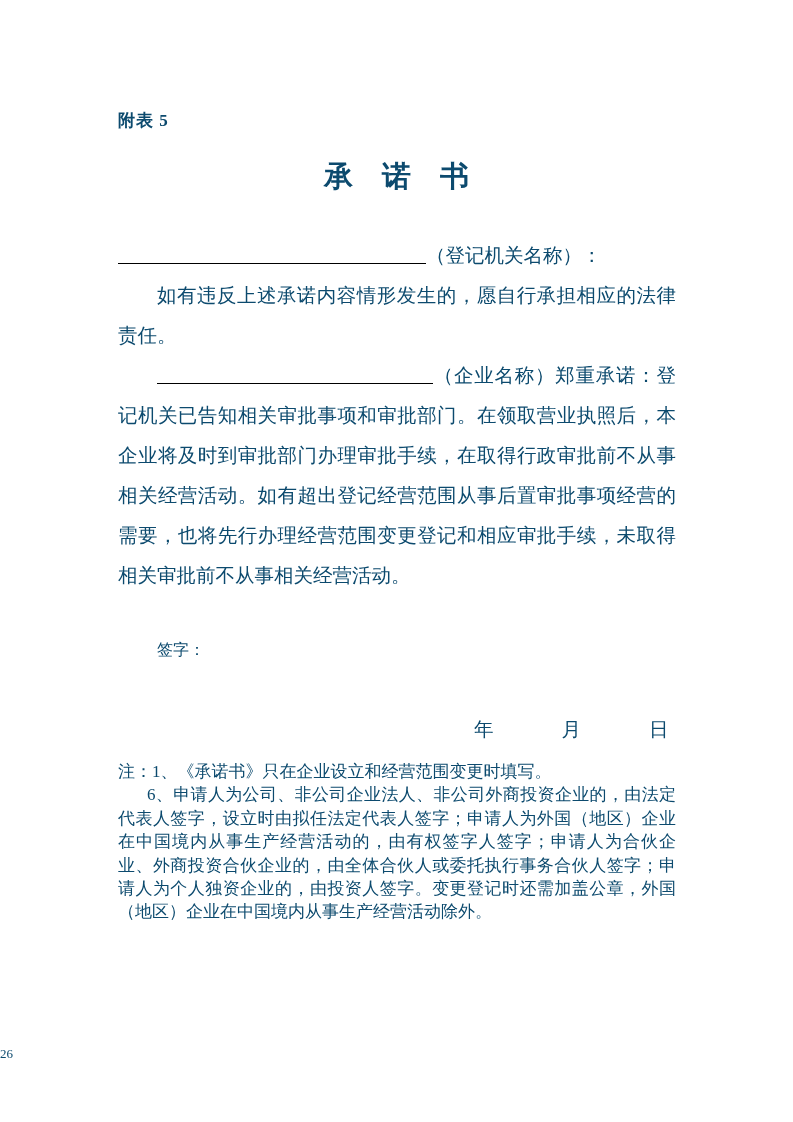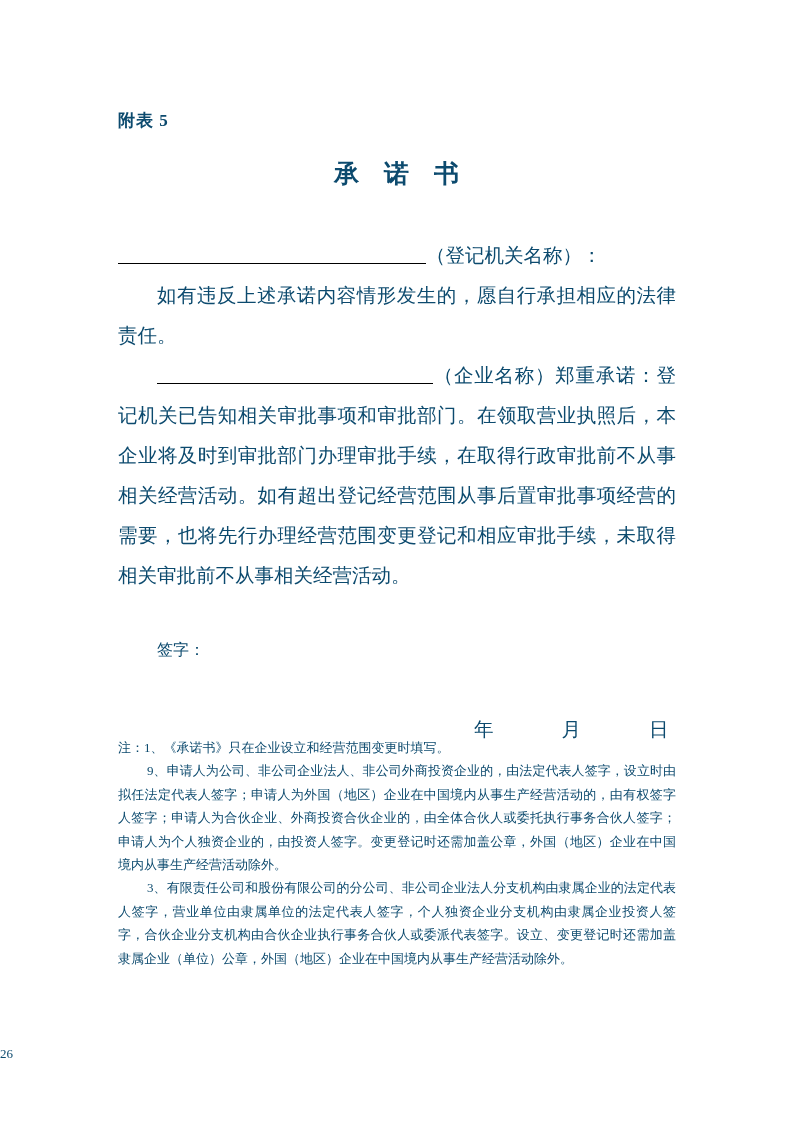--- a/index.html
+++ b/index.html
@@ -21,21 +21,21 @@
     font-size: 17px;
     font-weight: 700;
     letter-spacing: 1px;
   }
   .doc-title {
     position: absolute;
     top: 141px;
     left: 0;
     width: 100%;
     text-align: center;
-    font-size: 25px;
+    font-size: 29px;
     font-weight: 700;
   }
   .form-block {
     position: absolute;
     top: 220px;
     left: 118px;
     width: 558px;
     font-size: 19.5px;
     line-height: 40px;
     text-align: justify;
@@ -63,24 +63,24 @@
     top: 700px;
     left: 118px;
     width: 558px;
     padding-left: 356px;
     display: flex;
     gap: 68px;
     font-size: 19.5px;
   }
   .notes {
     position: absolute;
-    top: 720px;
+    top: 744px;
     left: 118px;
     width: 558px;
-    font-size: 13px;
+    font-size: 17px;
     line-height: 23.4px;
     text-align: justify;
   }
   .notes p { margin: 0; }
   .note-indent { text-indent: 29px; }
   .page-number {
     position: absolute;
     top: 1030px;
     left: 0;
     width: 100%;
@@ -107,19 +107,18 @@
   <div class="signature-line">签字：</div>
 
   <div class="date-line">
     <span>年</span>
     <span>月</span>
     <span>日</span>
   </div>
 
   <div class="notes">
     <p>注：1、《承诺书》只在企业设立和经营范围变更时填写。</p>
-    <p class="note-indent">9、申请人为公司、非公司企业法人、非公司外商投资企业的，由法定代表人签字，设立时由拟任法定代表人签字；申请人为外国（地区）企业在中国境内从事生产经营活动的，由有权签字人签字；申请人为合伙企业、外商投资合伙企业的，由全体合伙人或委托执行事务合伙人签字；申请人为个人独资企业的，由投资人签字。变更登记时还需加盖公章，外国（地区）企业在中国境内从事生产经营活动除外。</p>
-    <p class="note-indent">3、有限责任公司和股份有限公司的分公司、非公司企业法人分支机构由隶属企业的法定代表人签字，营业单位由隶属单位的法定代表人签字，个人独资企业分支机构由隶属企业投资人签字，合伙企业分支机构由合伙企业执行事务合伙人或委派代表签字。设立、变更登记时还需加盖隶属企业（单位）公章，外国（地区）企业在中国境内从事生产经营活动除外。</p>
+    <p class="note-indent">6、申请人为公司、非公司企业法人、非公司外商投资企业的，由法定代表人签字，设立时由拟任法定代表人签字；申请人为外国（地区）企业在中国境内从事生产经营活动的，由有权签字人签字；申请人为合伙企业、外商投资合伙企业的，由全体合伙人或委托执行事务合伙人签字；申请人为个人独资企业的，由投资人签字。变更登记时还需加盖公章，外国（地区）企业在中国境内从事生产经营活动除外。</p>
   </div>
 
   <div class="page-number">26</div>
 
 </div>
 
 </body></html>

